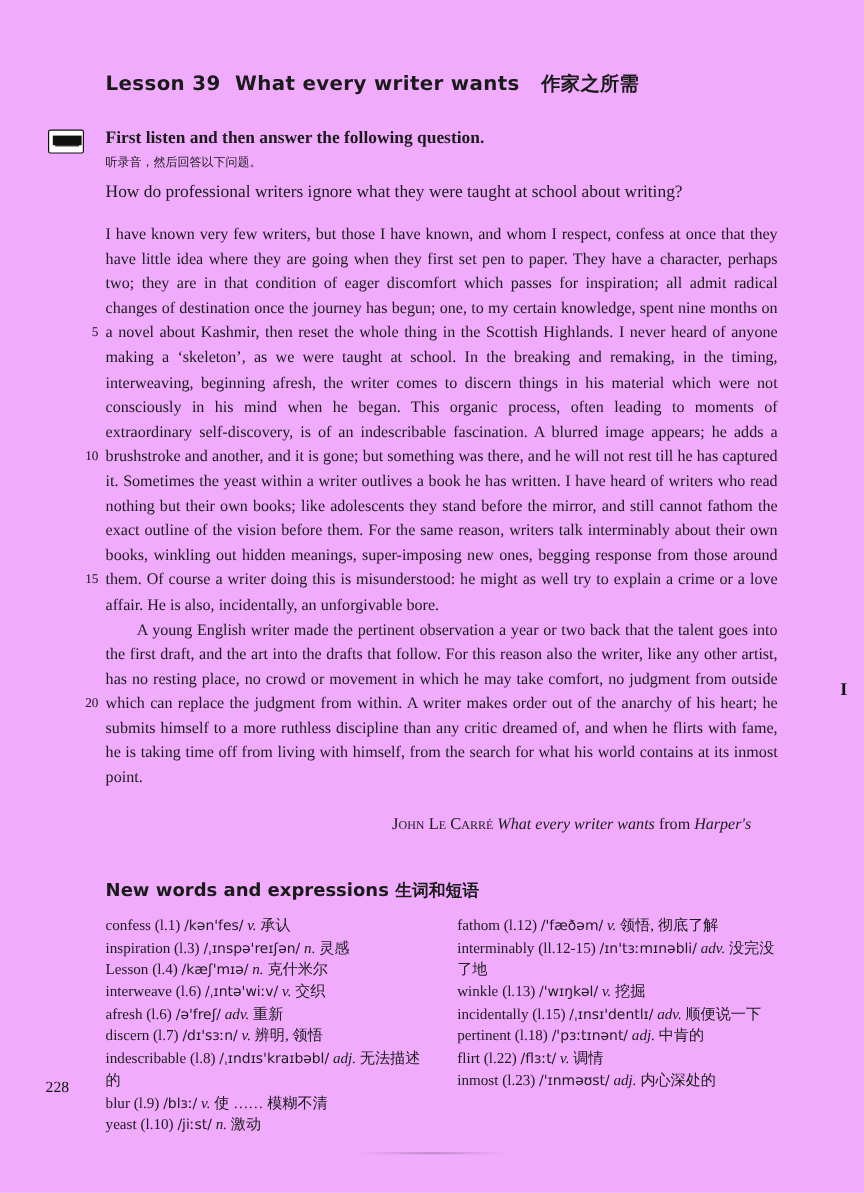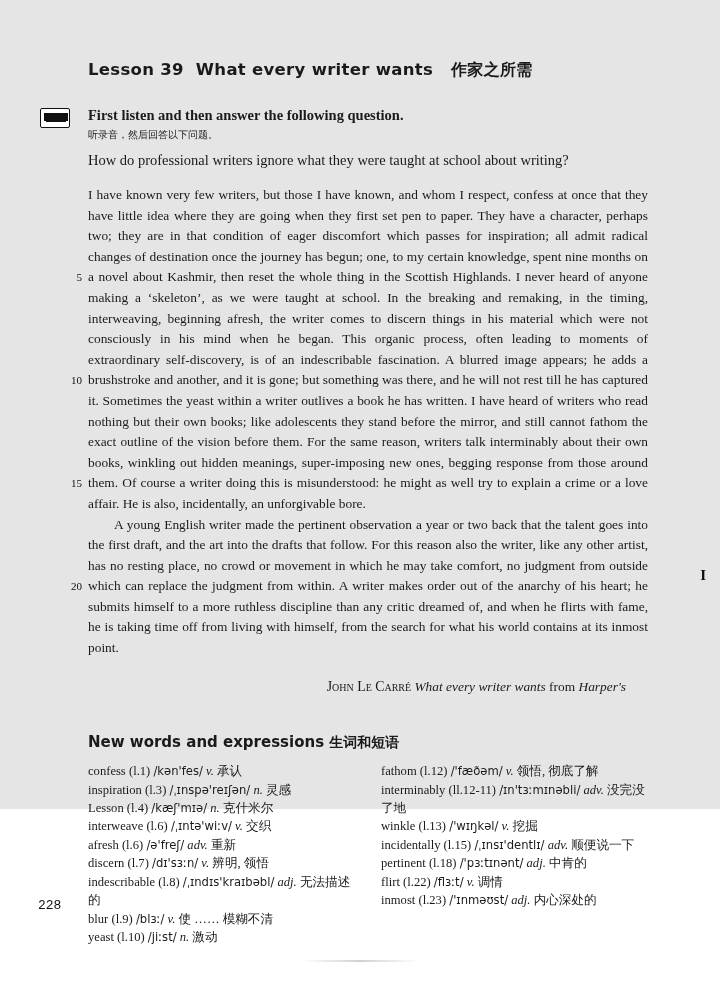--- a/index.html
+++ b/index.html
@@ -12,22 +12,22 @@
     height: 994px;
     font-family: "Liberation Serif", serif;
     color: #1a1a1a;
     position: relative;
     overflow: hidden;
   }
   .page {
     position: absolute;
     left: 0; top: 0;
     width: 720px;
-    height: 809px;
-    background: #e5e5e5;
+    height: 994px;
+    background: #f0abfc;
   }
   .content {
     position: absolute;
     left: 88px;
     top: 60px;
     width: 560px;
   }
 
   
   .lesson-title {
@@ -148,21 +148,21 @@
   }
   .nw-col { width: 268px; }
   .nw-item { margin: 0; }
   .nw-item .ph { font-family: "DejaVu Sans", sans-serif; font-size: 11.6px; }
   .nw-item i { font-style: italic; }
 
   .page-number {
     position: absolute;
     left: 38px;
     top: 898px;
-    font-family: Liberation Mono, monospace;
+    font-family: Liberation Serif, serif;
     font-size: 13px;
     color: #111;
   }
   .bottom-smudge {
     position: absolute;
     left: 300px;
     top: 960px;
     width: 120px;
     height: 2px;
     background: linear-gradient(to right, rgba(0,0,0,0), rgba(0,0,0,0.18), rgba(0,0,0,0));
@@ -233,21 +233,21 @@
         <p class="nw-item"><span>interweave</span> <span>(l.6)</span> <span class="ph">/ˌɪntə'wiːv/</span> <i>v.</i> <span>交织</span></p>
         <p class="nw-item"><span>afresh</span> <span>(l.6)</span> <span class="ph">/ə'freʃ/</span> <i>adv.</i> <span>重新</span></p>
         <p class="nw-item"><span>discern</span> <span>(l.7)</span> <span class="ph">/dɪ'sɜːn/</span> <i>v.</i> <span>辨明, 领悟</span></p>
         <p class="nw-item"><span>indescribable</span> <span>(l.8)</span> <span class="ph">/ˌɪndɪs'kraɪbəbl/</span> <i>adj.</i> <span>无法描述的</span></p>
         <p class="nw-item"><span>blur</span> <span>(l.9)</span> <span class="ph">/blɜː/</span> <i>v.</i> <span>使 …… 模糊不清</span></p>
         <p class="nw-item"><span>yeast</span> <span>(l.10)</span> <span class="ph">/jiːst/</span> <i>n.</i> <span>激动</span></p>
       </div>
 
       <div class="nw-col">
         <p class="nw-item"><span>fathom</span> <span>(l.12)</span> <span class="ph">/'fæðəm/</span> <i>v.</i> <span>领悟, 彻底了解</span></p>
-        <p class="nw-item"><span>interminably</span> <span>(ll.12-11)</span> <span class="ph">/ɪn'tɜːmɪnəbli/</span> <i>adv.</i> <span>没完没了地</span></p>
+        <p class="nw-item"><span>interminably</span> <span>(ll.12-15)</span> <span class="ph">/ɪn'tɜːmɪnəbli/</span> <i>adv.</i> <span>没完没了地</span></p>
         <p class="nw-item"><span>winkle</span> <span>(l.13)</span> <span class="ph">/'wɪŋkəl/</span> <i>v.</i> <span>挖掘</span></p>
         <p class="nw-item"><span>incidentally</span> <span>(l.15)</span> <span class="ph">/ˌɪnsɪ'dentlɪ/</span> <i>adv.</i> <span>顺便说一下</span></p>
         <p class="nw-item"><span>pertinent</span> <span>(l.18)</span> <span class="ph">/'pɜːtɪnənt/</span> <i>adj.</i> <span>中肯的</span></p>
         <p class="nw-item"><span>flirt</span> <span>(l.22)</span> <span class="ph">/flɜːt/</span> <i>v.</i> <span>调情</span></p>
         <p class="nw-item"><span>inmost</span> <span>(l.23)</span> <span class="ph">/'ɪnməʊst/</span> <i>adj.</i> <span>内心深处的</span></p>
       </div>
     </div>
   </div>
 
   <div class="margin-mark">I</div>

